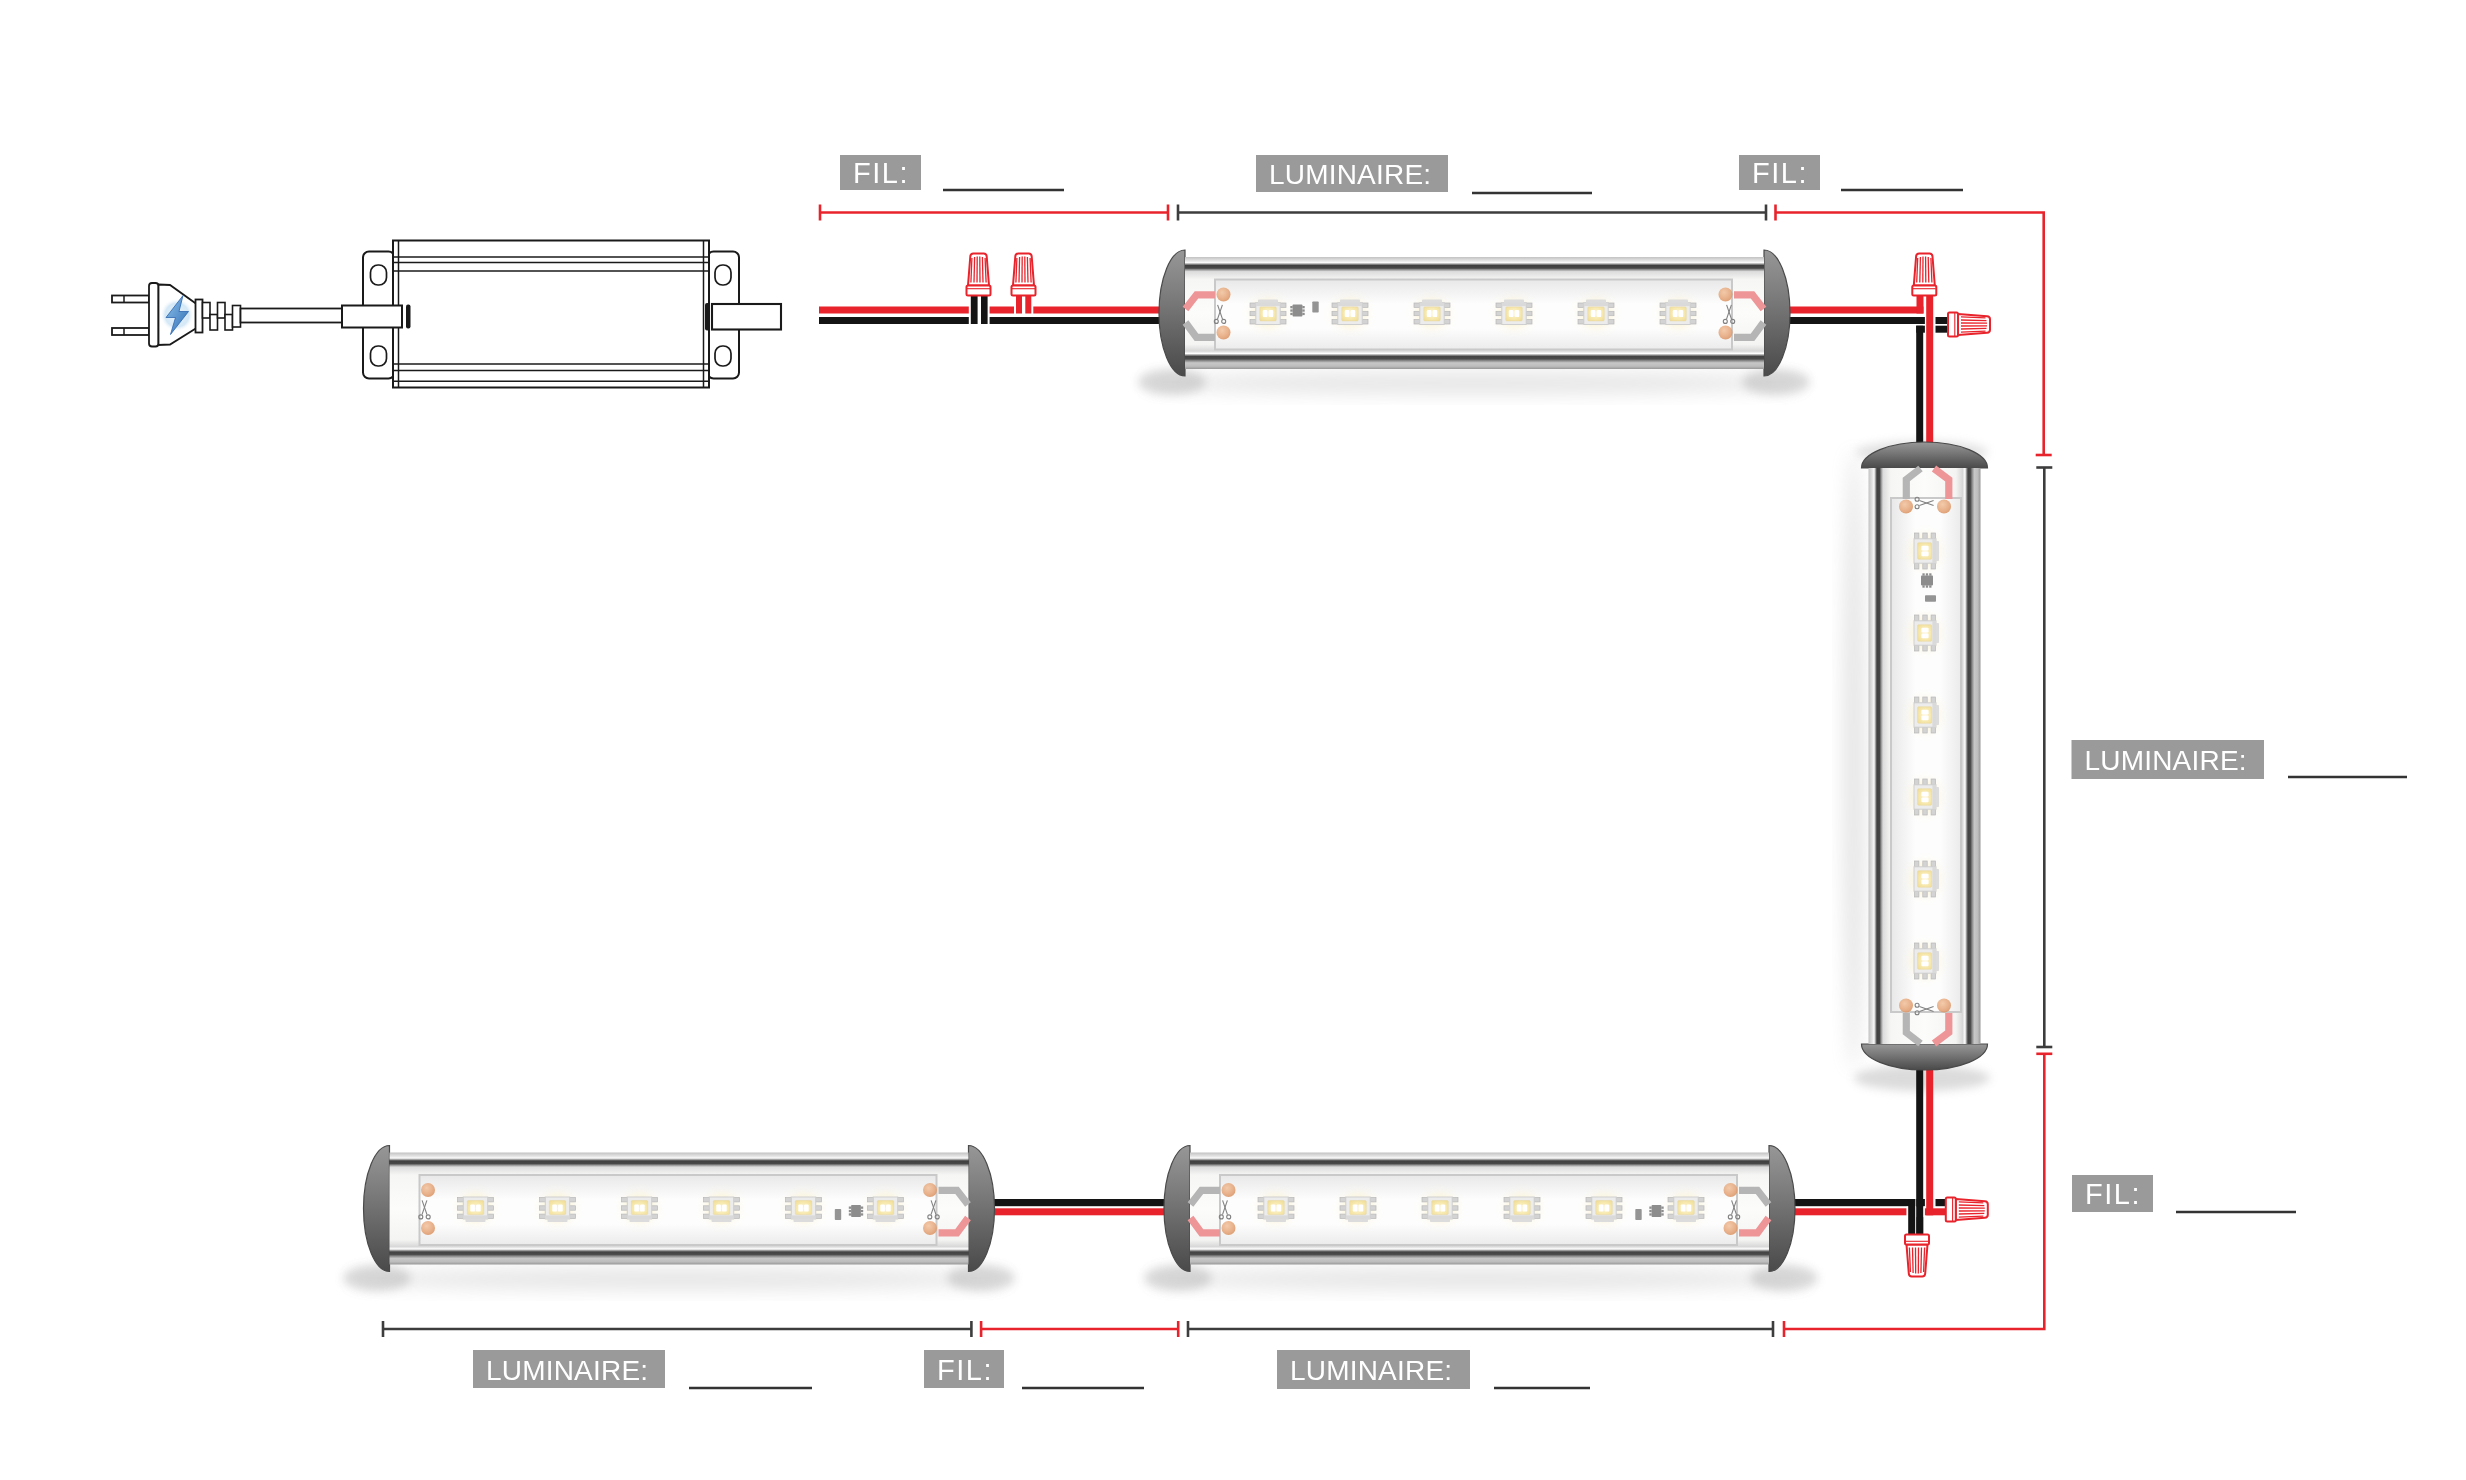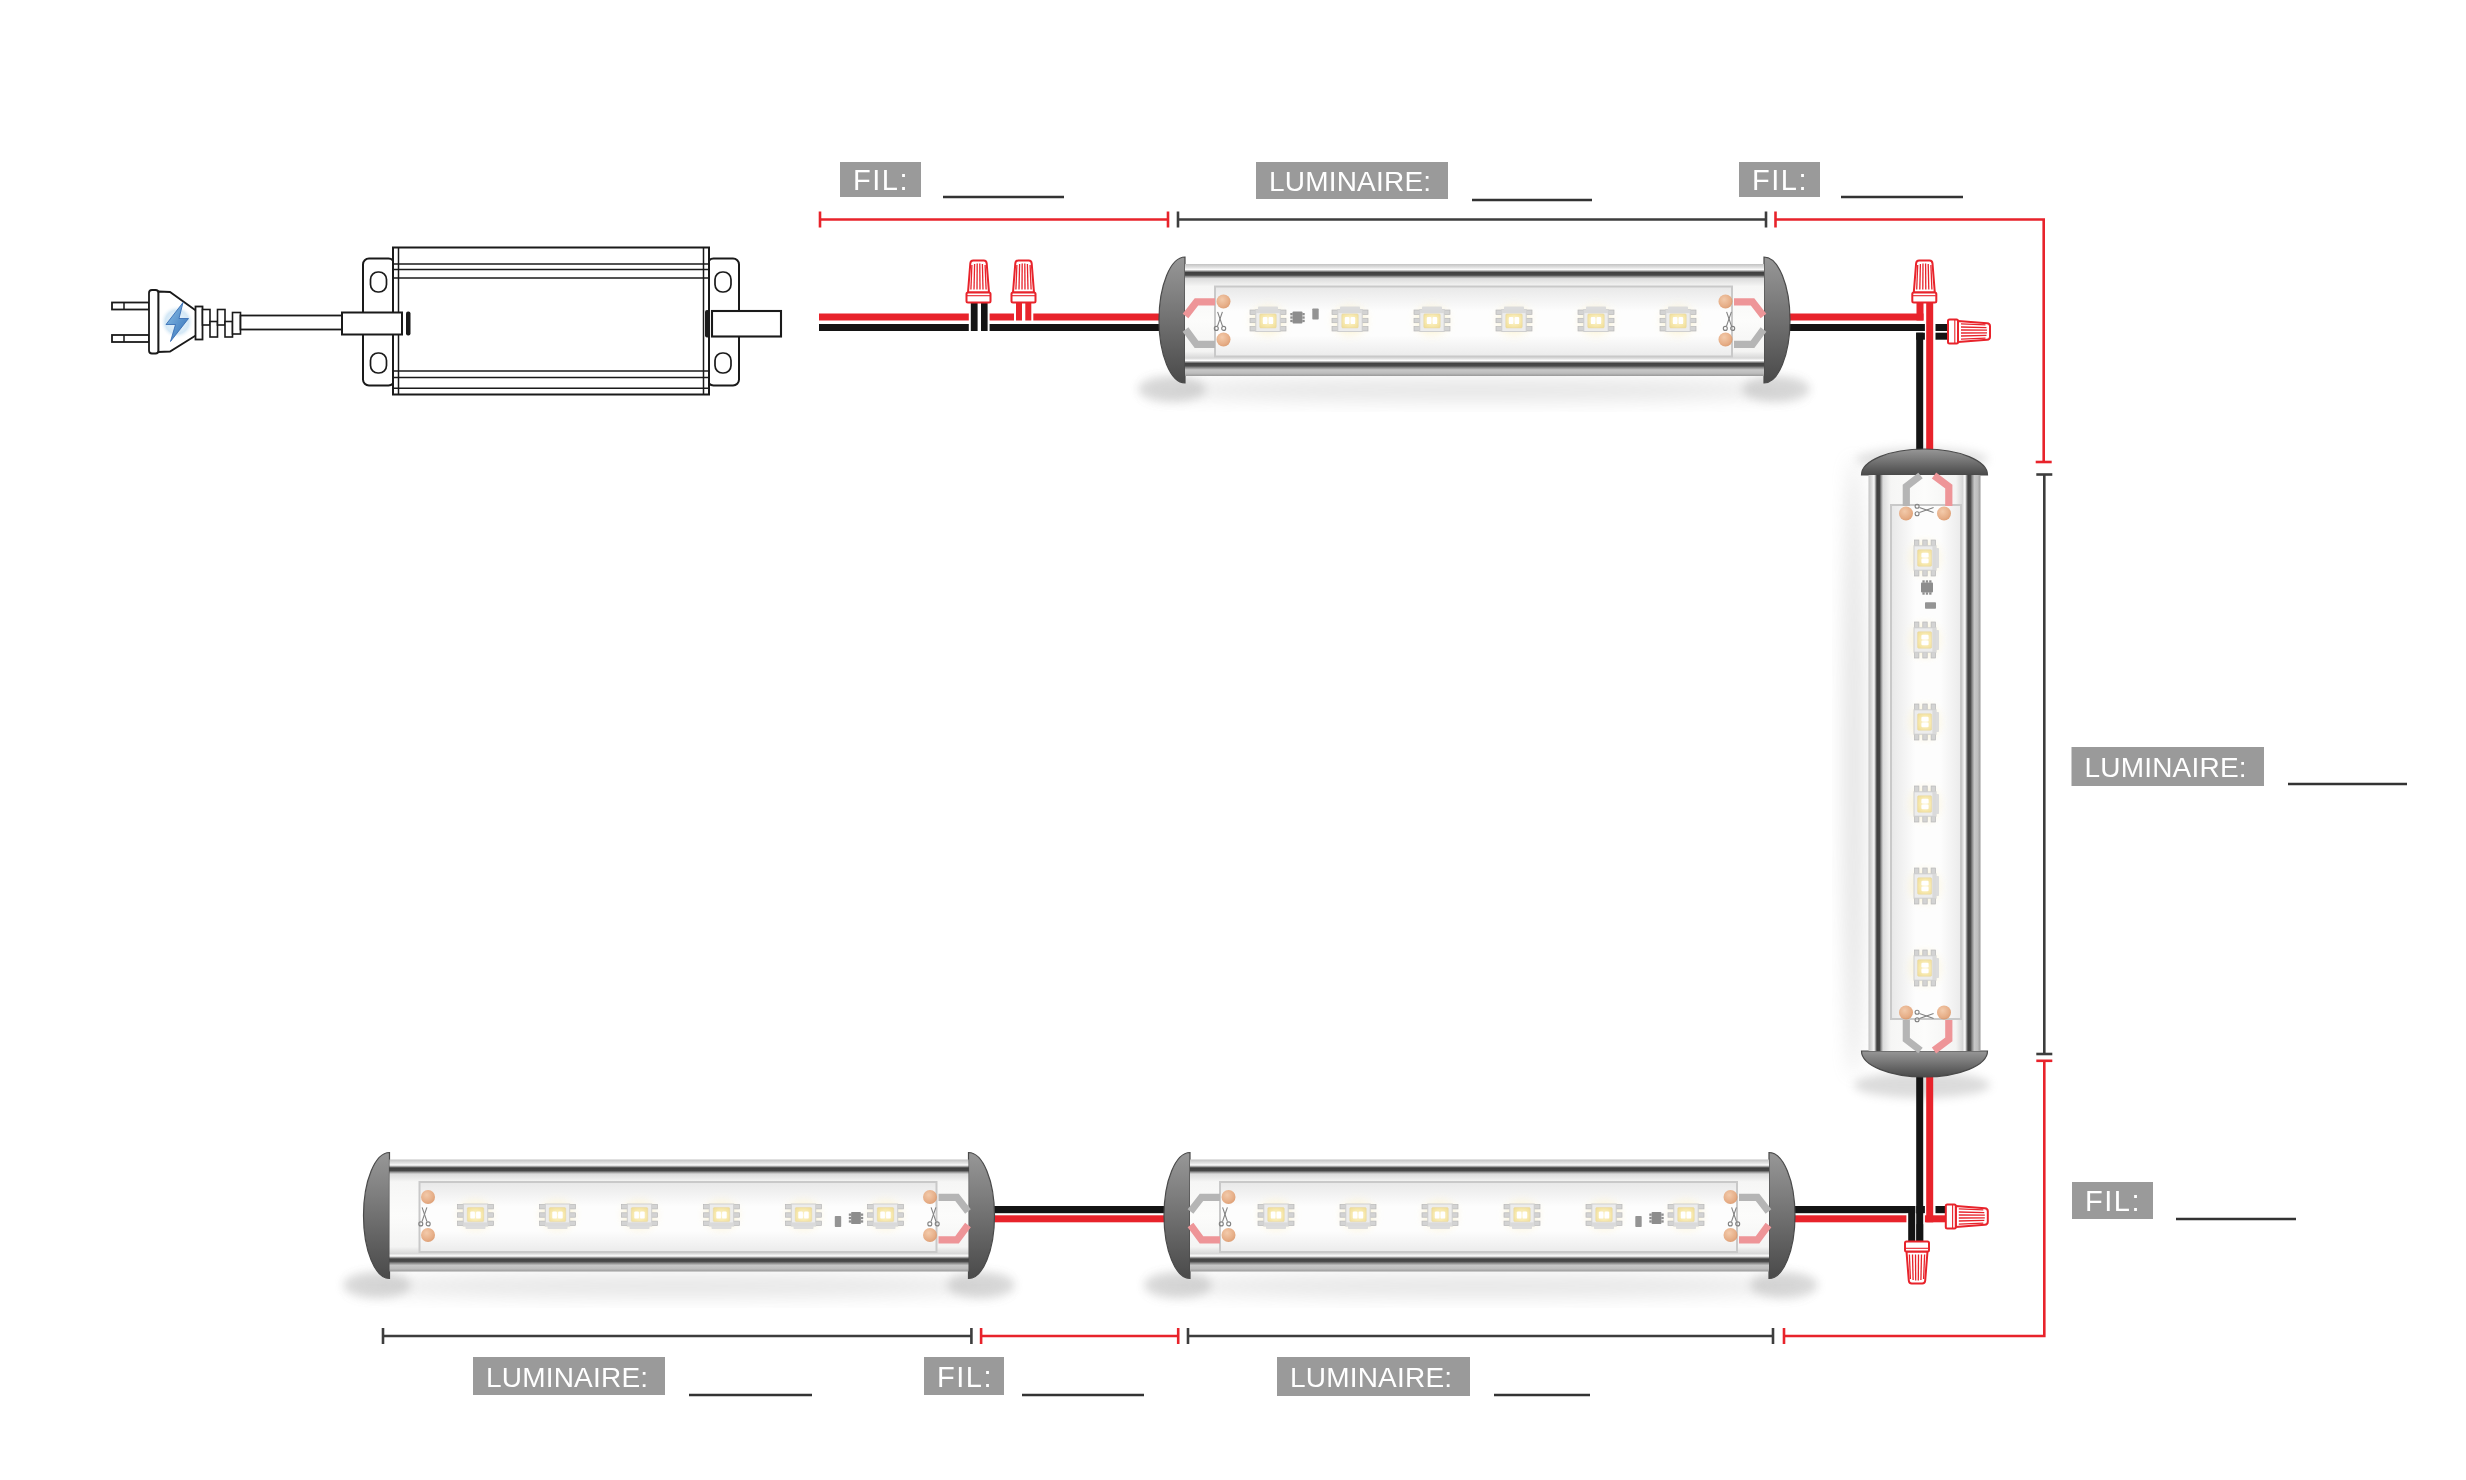--- a/index.html
+++ b/index.html
@@ -1,15 +1,15 @@
 <!DOCTYPE html>
 <html><head><meta charset="utf-8">
 <style>
 html,body{margin:0;padding:0;background:#fff;}
-#c{position:relative;width:2466px;height:1408px;overflow:hidden;font-family:"Liberation Sans",sans-serif;margin-top:7px;}
+#c{position:relative;width:2466px;height:1408px;overflow:hidden;font-family:"Liberation Sans",sans-serif;}
 </style></head><body>
 <div id="c">
 <svg width="2466" height="1480" viewBox="0 0 2466 1480">
 
 <defs>
 <linearGradient id="gCap" x1="0" y1="0" x2="0" y2="1">
  <stop offset="0" stop-color="#979797"></stop>
           <stop offset="0.35" stop-color="#7d7d7d"></stop>
  <stop offset="0.75" stop-color="#5d5d5d"></stop>
           <stop offset="1" stop-color="#4a4a4a"></stop>

